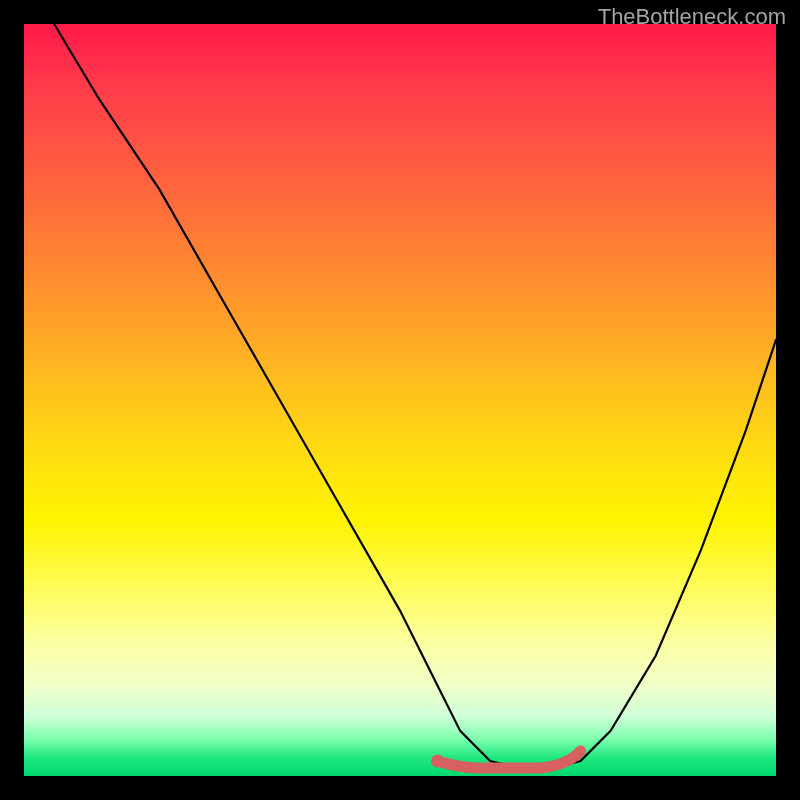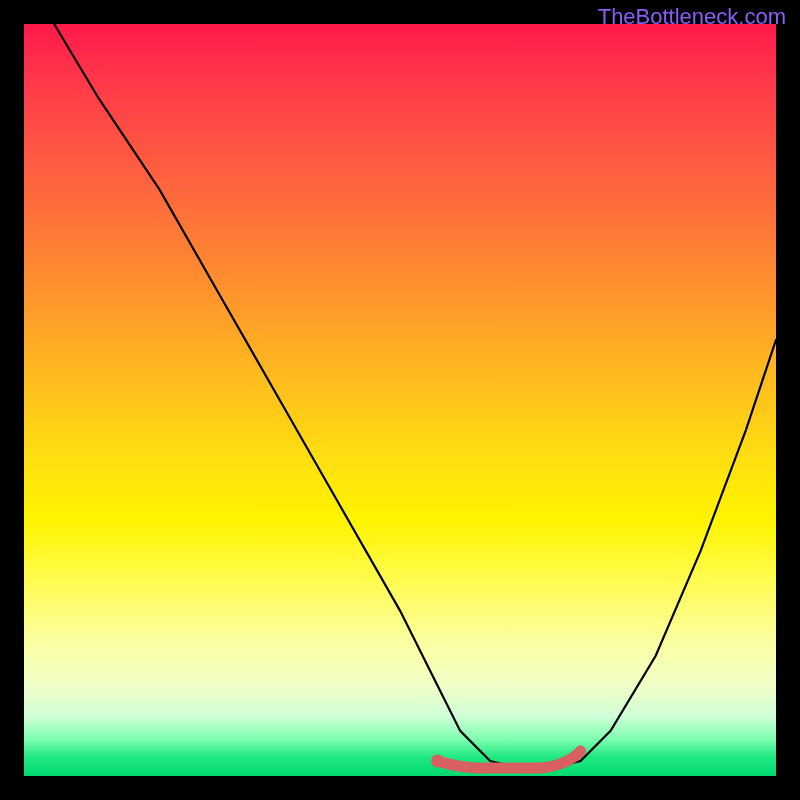--- a/index.html
+++ b/index.html
@@ -8,21 +8,21 @@
     width: 800px;
     height: 800px;
     background: #000;
     font-family: Arial, sans-serif;
     position: relative;
   }
   .watermark {
     position: absolute;
     top: 4px;
     right: 14px;
-    color: #8b5cf6;
+    color: #a3a3a3;
     font-size: 22px;
     font-weight: 500;
     z-index: 10;
   }
   .plot-area {
     position: absolute;
     left: 24px;
     top: 24px;
     width: 752px;
     height: 752px;

